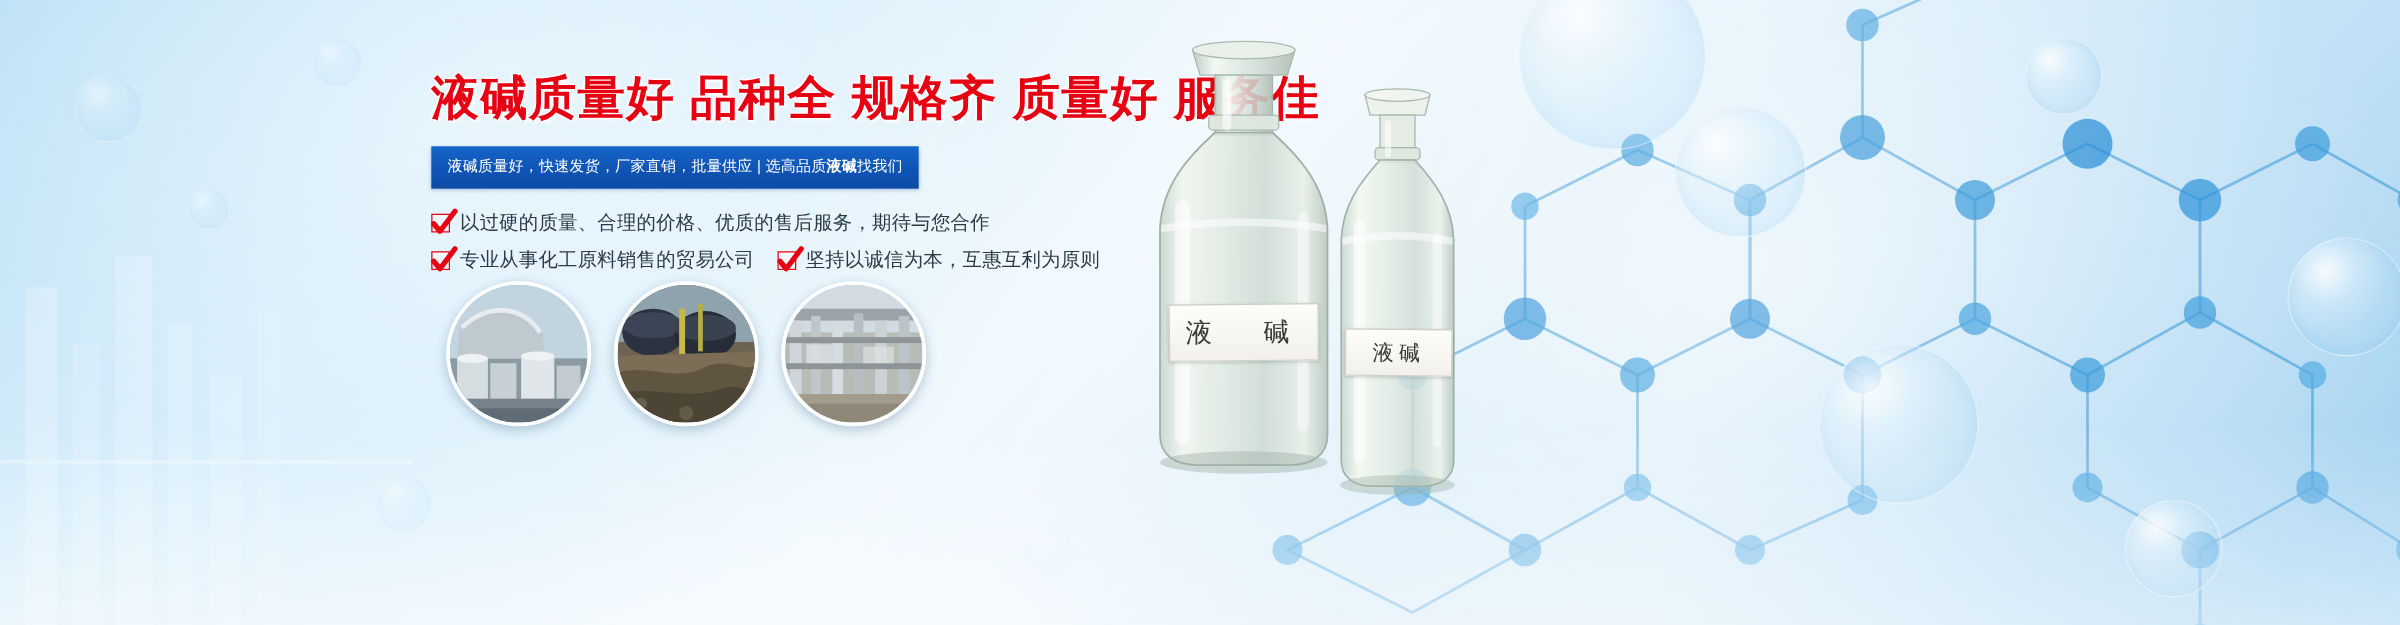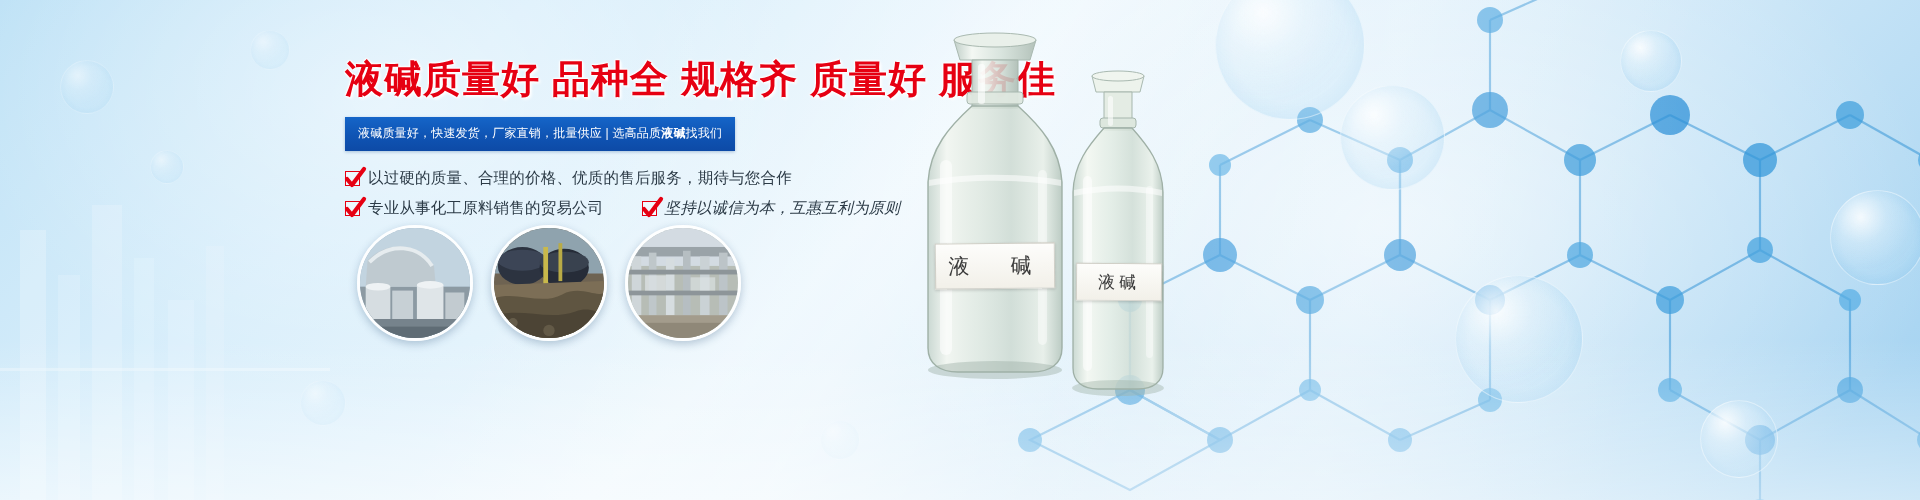--- a/index.html
+++ b/index.html
@@ -73,21 +73,21 @@
     padding:8px 13px 9px 13px;
     white-space:nowrap;
     letter-spacing:.2px;
     box-shadow:0 1px 3px rgba(0,60,130,.28);
   }
   .subbar b { font-weight:bold; }
 
   .bullets { margin-top:17px; }
   .brow { display:flex; align-items:center; margin-bottom:9px; }
   .bitem { display:flex; align-items:center; white-space:nowrap; }
-  .bitem + .bitem { margin-left:38px;font-style:italic; }
+  .bitem + .bitem { margin-left:18px; }
 
   .tick {
     position:relative;
     width:15px; height:15px;
     border:1.6px solid #e60012;
     margin-right:8px;
     flex:0 0 auto;
     background:rgba(255,255,255,.35);
   }
   .tick svg { position:absolute; left:-3px; top:-6px; width:24px; height:24px; }

